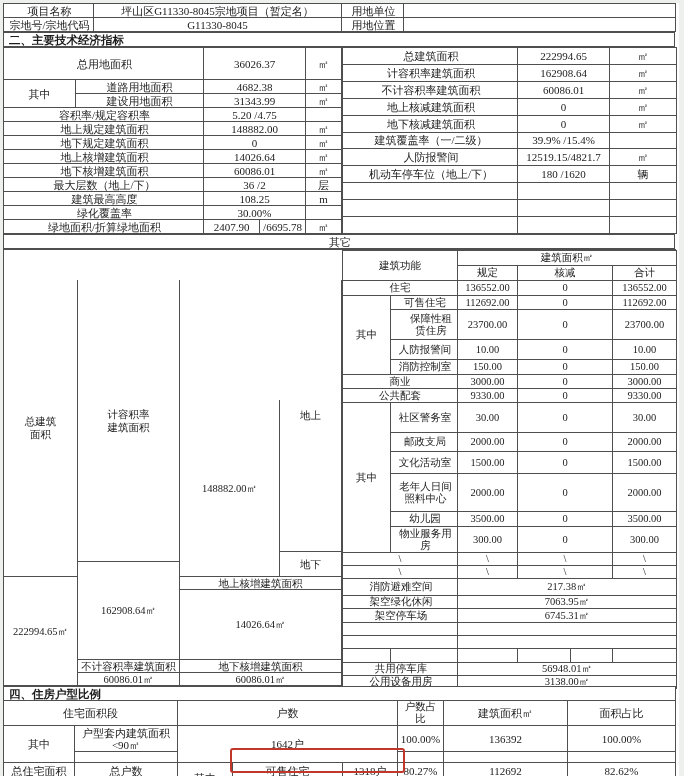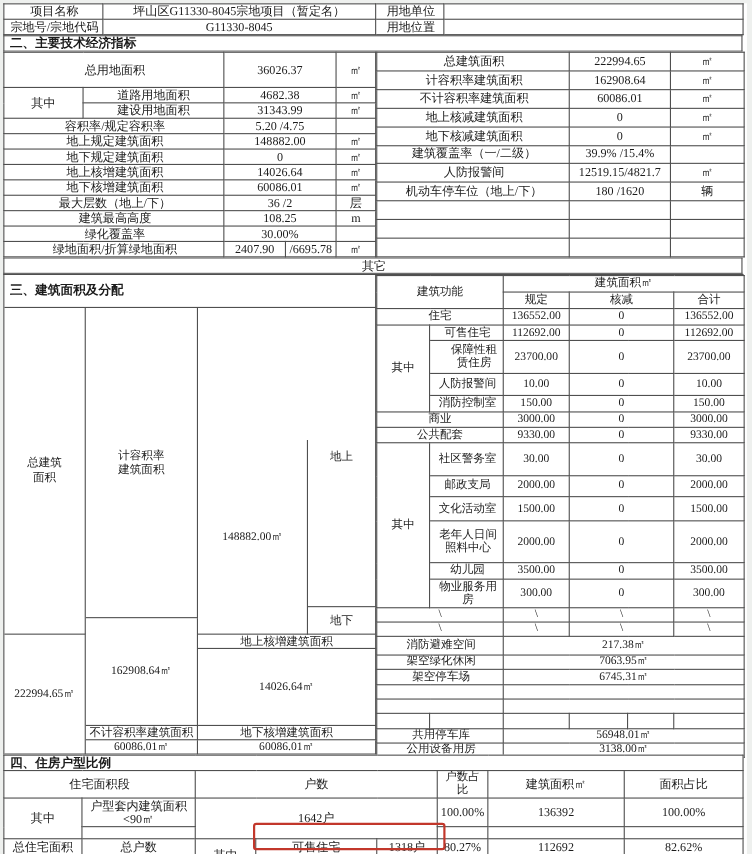--- a/index.html
+++ b/index.html
@@ -206,21 +206,20 @@
   <table width="672">
     <tbody>
         <tr style="height:14px">
       <td class="l">其它</td>
     </tr>
   </tbody>
     </table>
 
   <div class="s3">
     <div class="s3left">
-      <div class="cell hd" style="left:0;top:0;width:338px;height:30px">三、建筑面积及分配</div>
       <div class="cell" style="left:0;top:30px;width:74px;height:297px">
           <span class="wrapspan" style="width:36px">总建筑面积</span>
         </div>
       <div class="cell" style="left:0;top:327px;width:74px;height:109px">222994.65㎡</div>
       <div class="cell" style="left:74px;top:30px;width:102px;height:282px">
           <span class="wrapspan" style="width:48px">计容积率建筑面积</span>
         </div>
       <div class="cell" style="left:74px;top:312px;width:102px;height:98px">162908.64㎡</div>
       <div class="cell" style="left:74px;top:410px;width:102px;height:13px">不计容积率建筑面积</div>
       <div class="cell" style="left:74px;top:423px;width:102px;height:13px">60086.01㎡</div>

